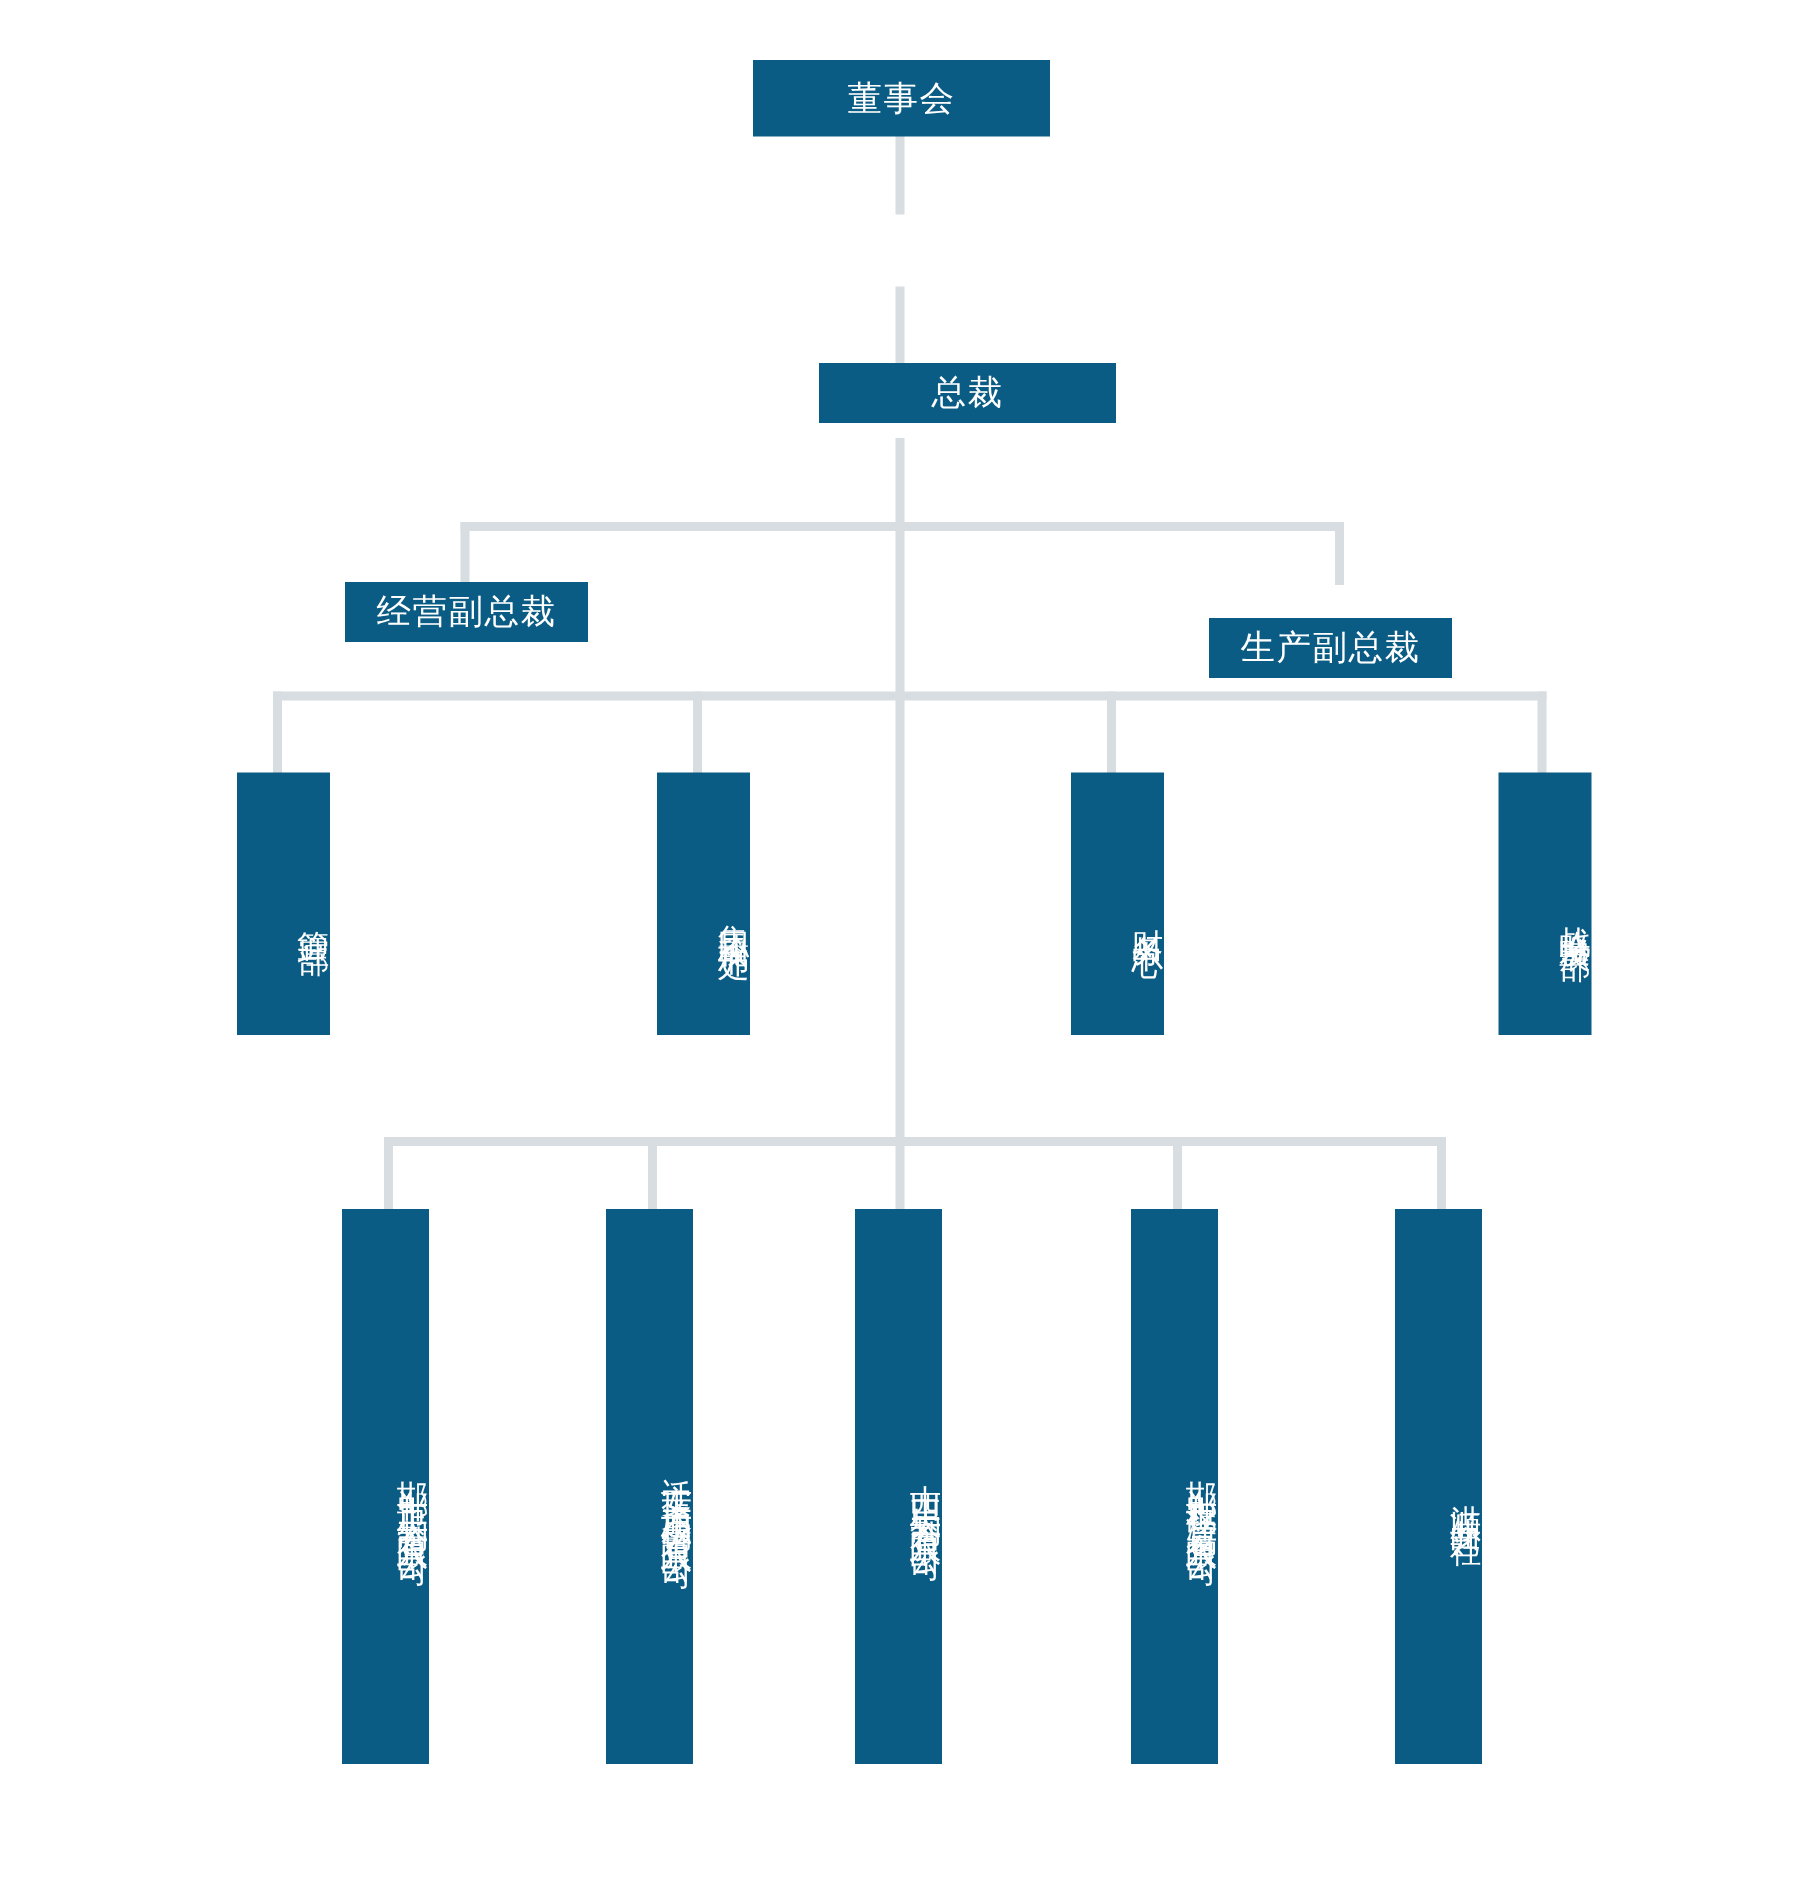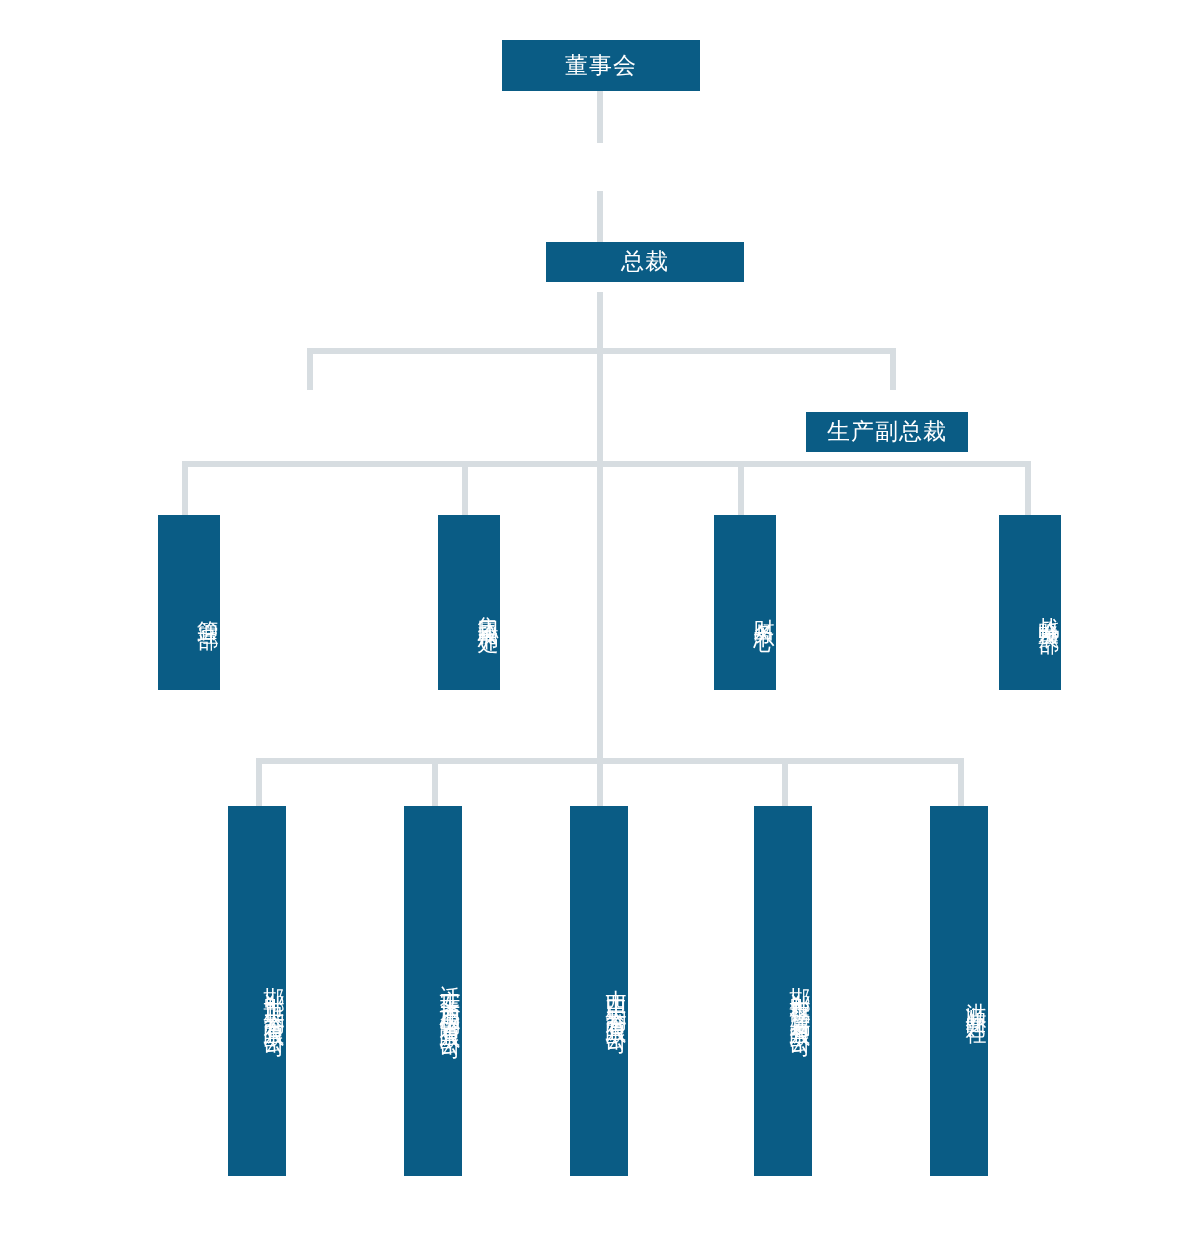--- a/index.html
+++ b/index.html
@@ -90,20 +90,21 @@
   <div class="conn" style="left:432px; top:758px; width:6px; height:50px;"></div>
   <div class="conn" style="left:597px; top:758px; width:6px; height:50px;"></div>
   <div class="conn" style="left:782px; top:758px; width:6px; height:50px;"></div>
   <div class="conn" style="left:958px; top:758px; width:6px; height:50px;"></div>
 
   <div class="node horiz" style="left:502px; top:40px; width:198px; height:51px;">董事会</div>
 
 
   <div class="node horiz" style="left:502px; top:242px; width:198px; height:40px;margin-left:44px;">总裁</div>
 
+  <div class="node horiz" style="left:230px; top:388px; width:162px; height:40px;">经营副总裁</div>
   <div class="node horiz" style="left:806px; top:388px; width:162px; height:40px;margin-top:24px;">生产副总裁</div>
 
   <div class="node vert dept" style="left:158px; top:515px; width:62px; height:175px;">管理部</div>
   <div class="node vert dept" style="left:438px; top:515px; width:62px; height:175px;">集团秘书处</div>
   <div class="node vert dept" style="left:714px; top:515px; width:62px; height:175px;">财务中心</div>
   <div class="node vert dept" style="left:999px; top:515px; width:62px; height:175px;">战略发展部</div>
 
   <div class="node vert sub" style="left:228px; top:806px; width:58px; height:370px;">邯郸市正大制管有限公司</div>
   <div class="node vert sub" style="left:404px; top:806px; width:58px; height:370px;">迁安正大通用钢管有限公司</div>
   <div class="node vert sub" style="left:570px; top:806px; width:58px; height:370px;">山西正大制管有限公司</div>

